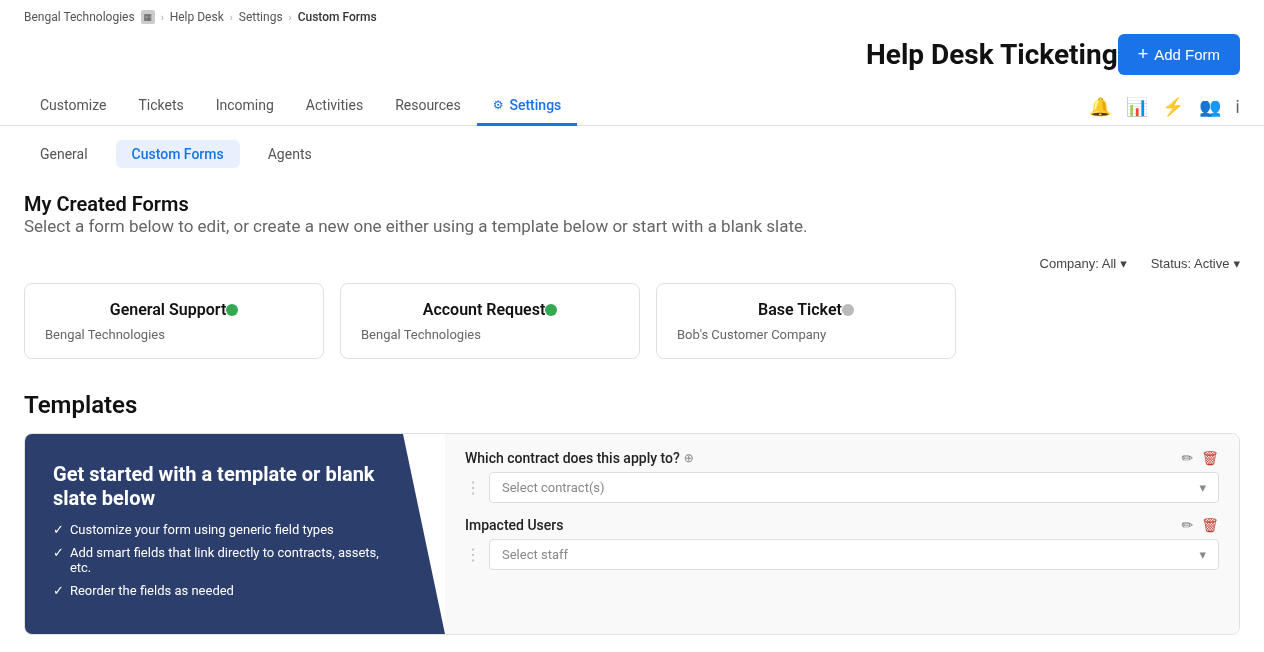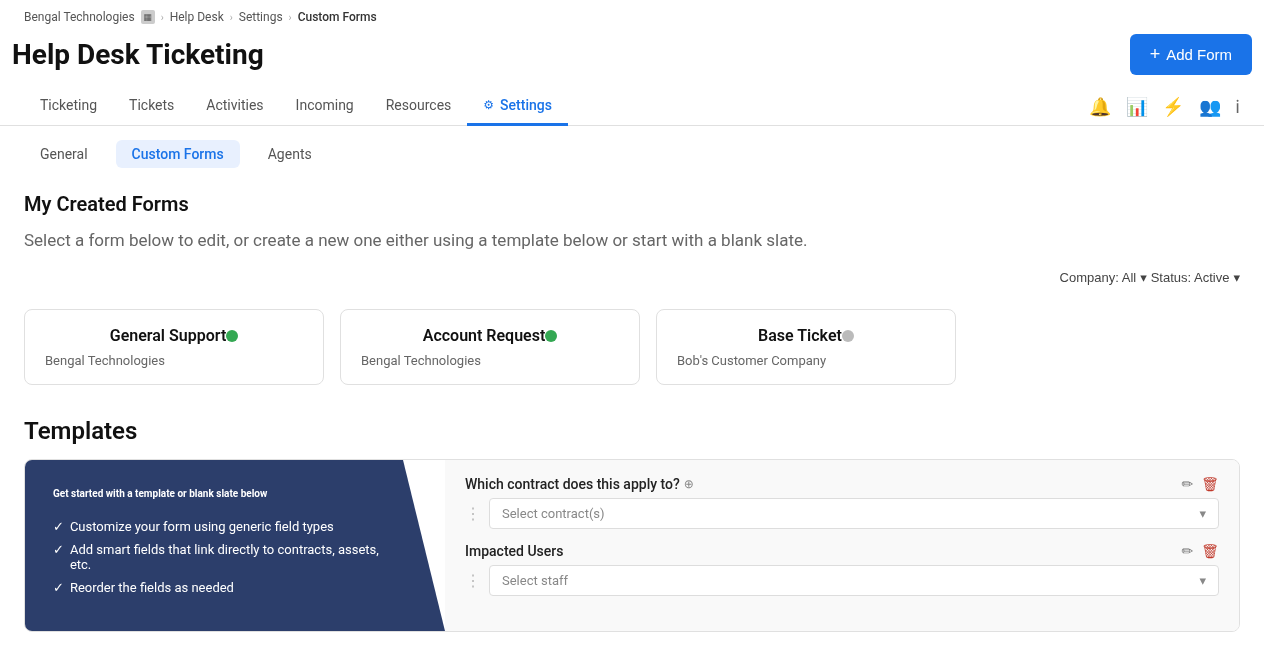--- a/index.html
+++ b/index.html
@@ -14,22 +14,22 @@
     .breadcrumb span { color: #555; }
     .breadcrumb .last { color: #333; font-weight: 500; }
     .breadcrumb .db-icon {
       background: #ccc; width: 14px; height: 14px; border-radius: 2px;
       display: inline-block; font-size: 9px; text-align: center; line-height: 14px;
     }
     .breadcrumb .chevron { color: #aaa; font-size: 10px; }
 
     
     .header-row {
-      display: flex; align-items: center; justify-content: space-between;
-      padding: 4px 12px 12px;
+      display: flex; align-items: center; justify-content: flex-end;
+      padding: 4px 24px 12px;
     }
     .page-title { font-size: 28px; font-weight: 700; color: #111; }
     .add-form-btn {
       display: flex; align-items: center; gap: 6px;
       background: #1a73e8; color: #fff; border: none;
       border-radius: 6px; padding: 10px 20px; font-size: 15px;
       font-weight: 500; cursor: pointer;
     }
     .add-form-btn .plus { font-size: 18px; font-weight: 300; }
 
@@ -54,27 +54,27 @@
       display: flex; gap: 12px; padding: 14px 24px 0;
     }
     .sub-tab {
       padding: 6px 16px; border-radius: 6px; cursor: pointer;
       font-size: 14px; color: #555;
     }
     .sub-tab.active { background: #e8f0fe; color: #1a73e8; font-weight: 500; }
 
     
     .content { padding: 24px 24px 0; }
-    .section-title { font-size: 20px; font-weight: 600; color: #111; margin-bottom: 14px; }
+    .section-title { font-size: 20px; font-weight: 600; color: #111; margin-bottom: 0; }
     .section-desc { font-size: 17px; color: #666; margin-bottom: 20px; }
 
     
     .filter-row {
-      display: flex; justify-content: flex-end; gap: 4px;
-      margin-bottom: 24px; align-items: center;
+      display: flex; justify-content: flex-end; gap: 24px;
+      margin-bottom: 12px; align-items: center;
     }
     .filter-btn {
       display: flex; align-items: center; gap: 4px;
       font-size: 13px; color: #444; cursor: pointer;
       border: none; background: none; padding: 0;
     }
 
     
     .form-cards { display: flex; gap: 16px; margin-bottom: 32px; }
     .form-card {
@@ -98,21 +98,21 @@
       display: flex; border-radius: 8px; overflow: hidden;
       border: 1px solid #e0e0e0; min-height: 160px;
     }
     .template-left {
       background: #2c3e6b; color: #fff;
       padding: 28px 28px 28px 28px;
       width: 420px; flex-shrink: 0;
       clip-path: polygon(0 0, 90% 0, 100% 100%, 0 100%);
       padding-right: 60px;
     }
-    .template-left-title { font-size: 10px; font-weight: 700; margin-bottom: 20px; }
+    .template-left-title { font-size: 20px; font-weight: 700; margin-bottom: 12px; }
     .template-left-item { font-size: 13px; margin-bottom: 8px; display: flex; gap: 6px; align-items: flex-start; }
     .template-left-item .check { color: #fff; flex-shrink: 0; }
 
     .template-right {
       flex: 1; background: #f9f9f9; padding: 16px 20px;
     }
     .template-field { margin-bottom: 14px; }
     .field-header { display: flex; align-items: flex-start; justify-content: space-between; margin-bottom: 6px; }
     .field-label { font-size: 14px; font-weight: 500; color: #222; display: flex; align-items: center; gap: 4px; }
     .field-label .plus-icon { color: #888; font-size: 12px; }
@@ -145,24 +145,24 @@
 <div class="header-row">
   <h1 class="page-title">Help Desk Ticketing</h1>
   <button class="add-form-btn">
     <span class="plus">+</span>
     <span>Add Form</span>
   </button>
 </div>
 
 <div class="main-nav">
   <div class="nav-tabs">
-    <div class="nav-tab">Ticketing</div>
+    <div class="nav-tab">Customize</div>
     <div class="nav-tab">Tickets</div>
+    <div class="nav-tab">Incoming</div>
     <div class="nav-tab">Activities</div>
-    <div class="nav-tab">Incoming</div>
     <div class="nav-tab">Resources</div>
     <div class="nav-tab active">
       <span class="settings-gear">⚙</span>
       <span>Settings</span>
     </div>
   </div>
   <div class="nav-icons">
     <span>🔔</span>
     <span>📊</span>
     <span>⚡</span>

